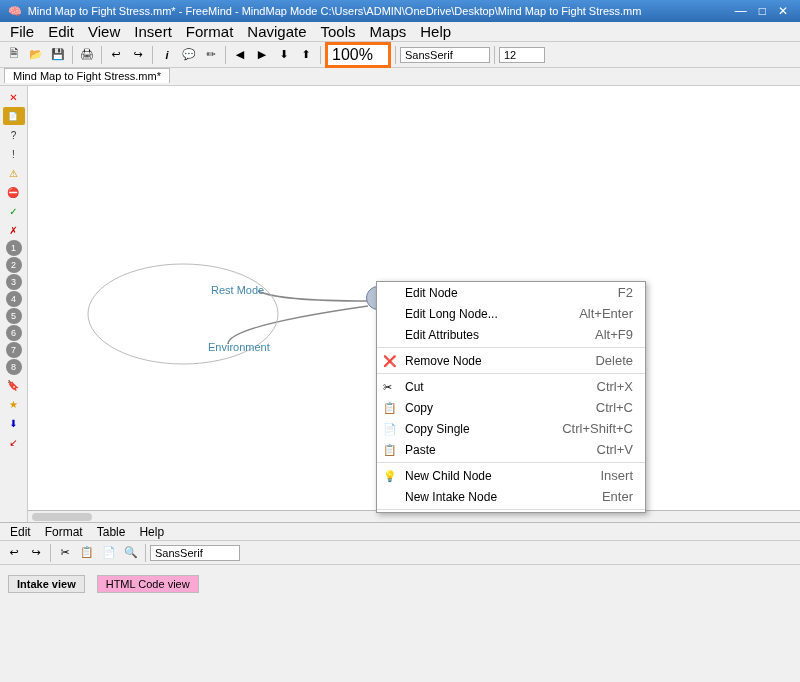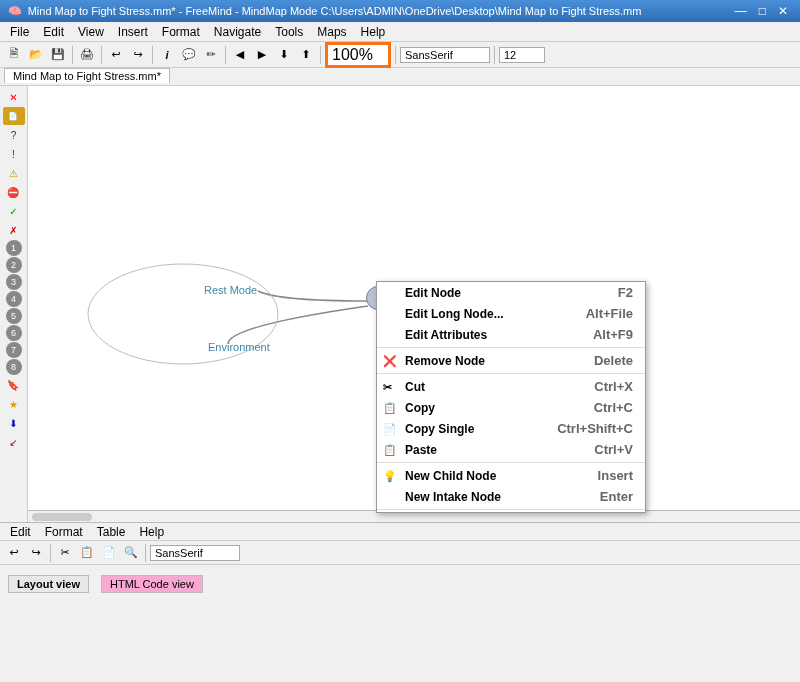--- a/index.html
+++ b/index.html
@@ -26,21 +26,21 @@
       border-bottom: 1px solid #ccc;
       height: 20px;
       display: flex;
       align-items: center;
       padding: 0 4px;
       gap: 2px;
     }
     .menu-item {
       padding: 2px 6px;
       cursor: pointer;
-      font-size: 12px;
+      font-size: 15px;
     }
 
     
     #toolbar {
       background: #f0f0f0;
       border-bottom: 1px solid #ccc;
       height: 26px;
       display: flex;
       align-items: center;
       padding: 0 4px;
@@ -159,21 +159,20 @@
     #context-menu {
       position: absolute;
       top: 195px;
       left: 348px;
       background: white;
       border: 1px solid #999;
       box-shadow: 2px 2px 6px rgba(0,0,0,0.3);
       min-width: 270px;
       z-index: 100;
       font-size: 12px;
-      font-weight: bold;
     }
     .ctx-item {
       display: flex;
       justify-content: space-between;
       align-items: center;
       padding: 3px 12px 3px 28px;
       cursor: pointer;
       position: relative;
     }
     .ctx-item .ctx-shortcut { color: #666; font-size: 13px; margin-left: 20px; }
@@ -320,42 +319,42 @@
 
       <path d="M 340 220 Q 200 240 200 258" stroke="#888" stroke-width="1.5" fill="none"></path>
 
       <ellipse cx="155" cy="228" rx="95" ry="50" stroke="#bbb" stroke-width="1" fill="none"></ellipse>
     </svg>
 
     <div class="mm-node central" style="left: 338px; top: 200px; background: #b8c4d4; border-radius: 16px; padding: 4px 14px; font-size: 12px;">
       <span>Mind Map to Fight Stress</span>
     </div>
 
-    <div class="mm-node light" style="left: 166px; top: 195px; color: #4488aa;">
+    <div class="mm-node light" style="left: 173px; top: 195px; color: #4488aa;">
       <span>Rest Mode</span>
     </div>
 
     <div class="mm-node light" style="left: 498px; top: 195px; color: #888;">
       <span>Food Intake</span>
     </div>
 
     <div class="mm-node light" style="left: 170px; top: 252px; color: #4488aa;">
       <span>Environment</span>
     </div>
 
     <div id="context-menu">
 
       <div class="ctx-item">
         <span>Edit Node</span>
         <span class="ctx-shortcut">F2</span>
       </div>
 
       <div class="ctx-item">
         <span>Edit Long Node...</span>
-        <span class="ctx-shortcut">Alt+File</span>
+        <span class="ctx-shortcut">Alt+Enter</span>
       </div>
 
       <div class="ctx-item">
         <span>Edit Attributes</span>
         <span class="ctx-shortcut">Alt+F9</span>
       </div>
       <div class="ctx-sep"></div>
 
       <div class="ctx-item">
         <span class="ctx-icon">❌</span>
@@ -422,16 +421,16 @@
     <span class="tb-btn">↪</span>
     <span class="tb-sep"></span>
     <span class="tb-btn">✂</span>
     <span class="tb-btn">📋</span>
     <span class="tb-btn">📄</span>
     <span class="tb-btn">🔍</span>
     <span class="tb-sep"></span>
     <input class="tb-font" type="text" value="SansSerif" style="">
   </div>
   <div id="bottom-status">
-    <div class="status-tab active">Layout view</div>
+    <div class="status-tab active">Intake view</div>
     <div class="status-tab">HTML Code view</div>
   </div>
 </div>
 
 </body></html>

